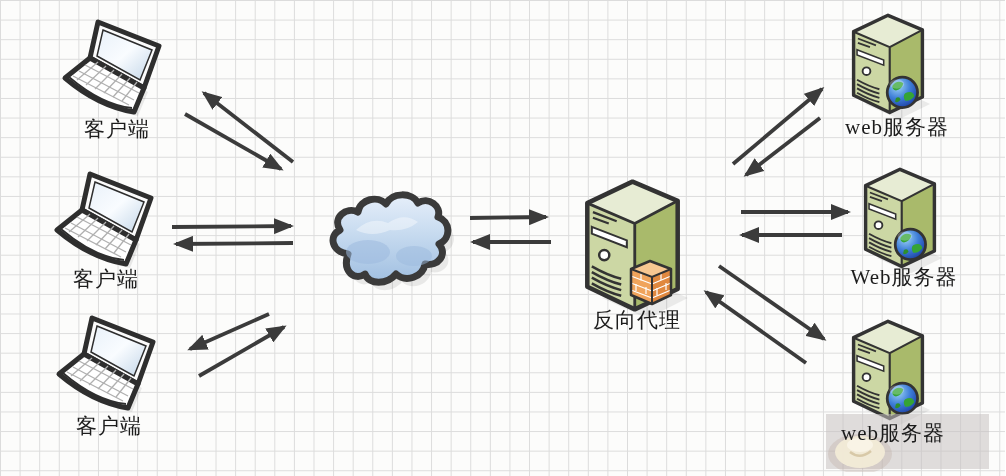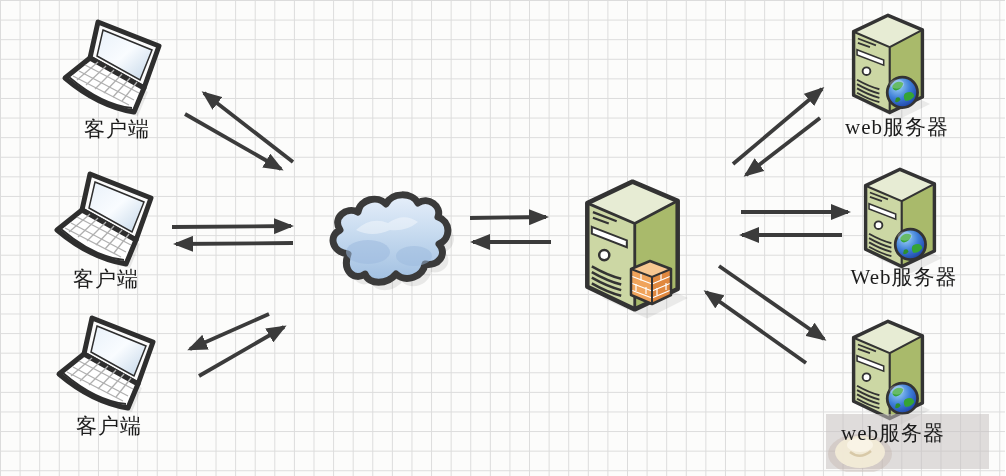--- a/index.html
+++ b/index.html
@@ -188,17 +188,18 @@
       <ellipse cx="32" cy="22" rx="32" ry="20" fill="#b39b8f" opacity="0.25"></ellipse>
       <ellipse cx="32" cy="20" rx="25" ry="16" fill="#f2ebd7" opacity="0.95"></ellipse>
       <ellipse cx="32" cy="13" rx="13" ry="7" fill="#f9f4e6"></ellipse>
       <path d="M22,20 Q32,28 43,19" stroke="#d8c9a8" stroke-width="2.5" fill="none"></path>
     </svg>
   </div>
 
   <div class="label" style="left:117px;top:115px">客户端</div>
   <div class="label" style="left:106px;top:265px">客户端</div>
   <div class="label" style="left:109px;top:412px">客户端</div>
+  <div class="label" style="left:637px;top:306px">反向代理</div>
   <div class="label" style="left:897px;top:113px">web服务器</div>
   <div class="label" style="left:904px;top:263px">Web服务器</div>
   <div class="label label-web3" style="left:893px;top:419px">web服务器</div>
 
 </div>
 
 </body></html>

